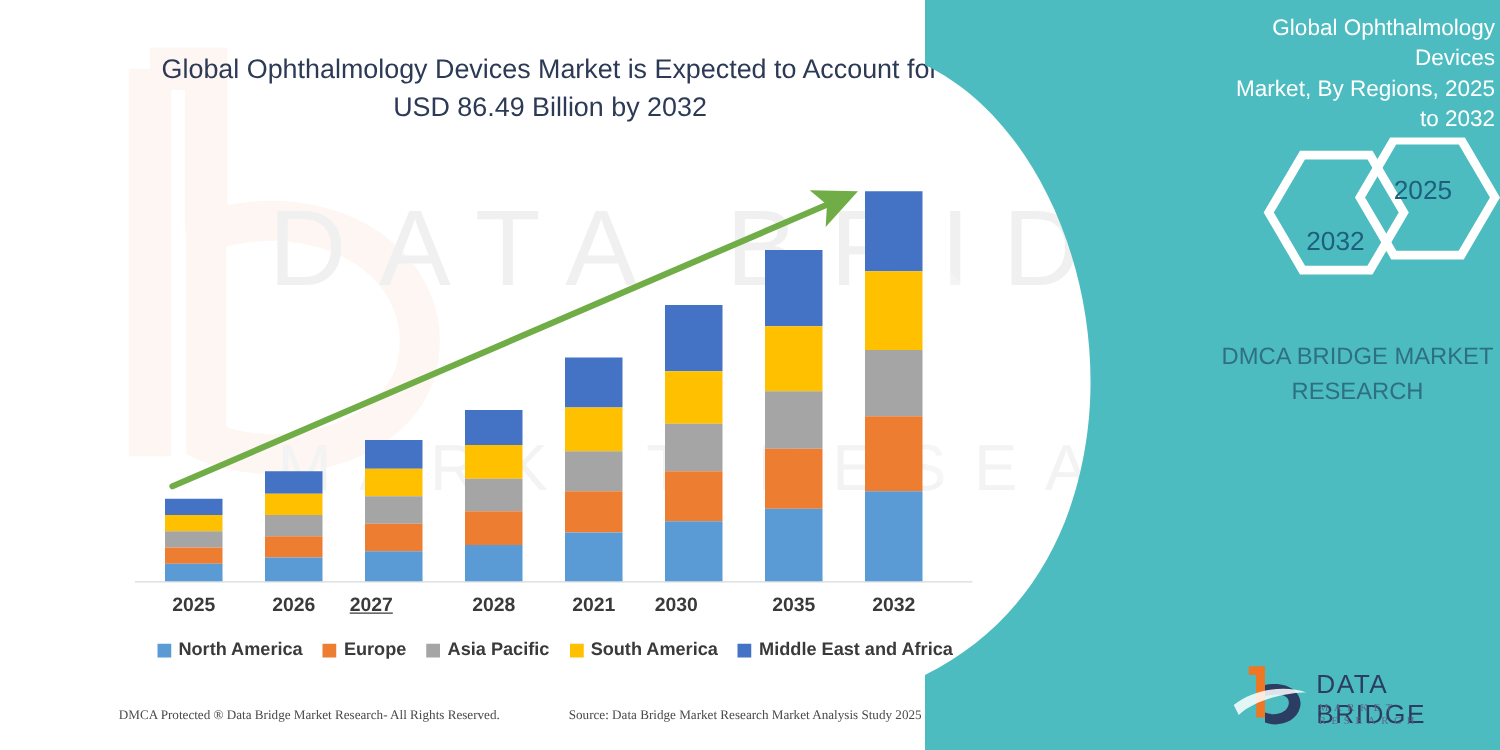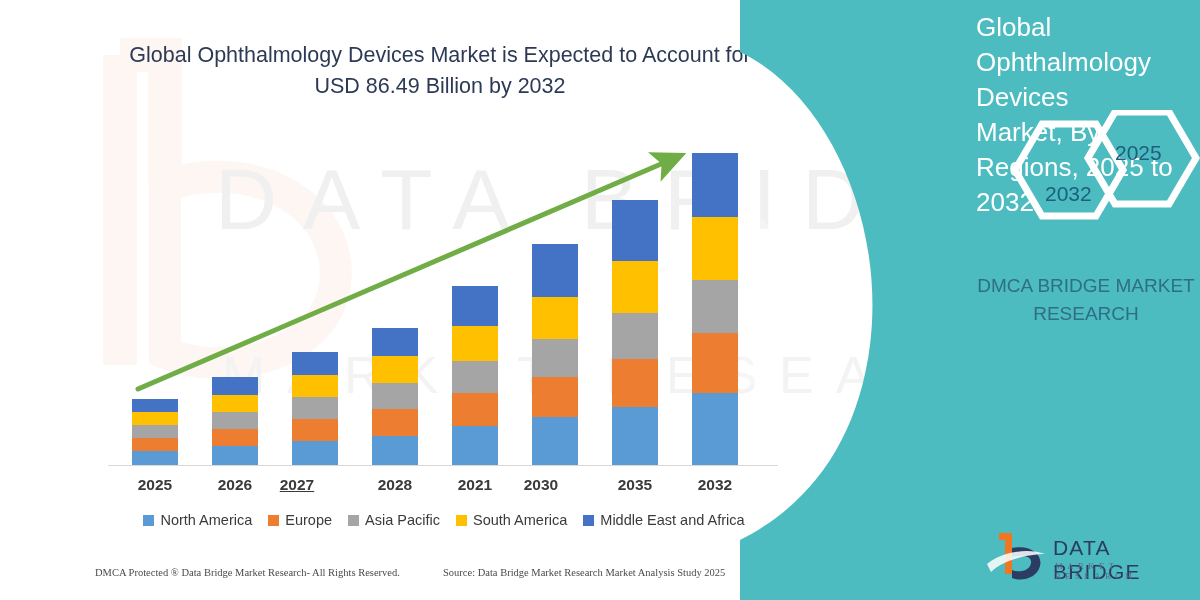--- a/index.html
+++ b/index.html
@@ -54,39 +54,39 @@
     font-family:"Liberation Sans", sans-serif;
   }
 
   
   .legend{
     position:absolute;left:108px;top:512px;width:672px;
     display:flex;justify-content:center;align-items:center;gap:16px;
   }
   .legend-item{display:flex;align-items:center;gap:6px;}
   .legend-swatch{width:11px;height:11px;display:block;}
-  .legend-label{font-size:14.5px;font-weight:normal;color:#3a3a3a;white-space:nowrap;}
+  .legend-label{font-size:14.5px;font-weight:bold;color:#3a3a3a;white-space:nowrap;}
 
   
   .footer-left{
     position:absolute;left:95px;top:567px;
     font-size:10.5px;color:#4a4a4a;white-space:nowrap;
     font-family:"Liberation Serif", serif;
   }
   .footer-right{
-    position:absolute;left:443px;top:567px;
+    position:absolute;left:455px;top:567px;
     font-size:10.5px;color:#4a4a4a;white-space:nowrap;
     font-family:"Liberation Serif", serif;
   }
 
   
   .right-panel{position:absolute;right:0;top:0;width:460px;height:600px;overflow:hidden;}
   .rp-heading{
     position:absolute;left:236px;top:10px;width:220px;
-    text-align:left;color:#ffffff;font-size:26px;line-height:1.35;
+    text-align:right;color:#ffffff;font-size:18px;line-height:1.35;
     font-family:"Liberation Sans", sans-serif;
   }
   .rp-brand{
     position:absolute;left:236px;top:272px;width:220px;
     text-align:center;color:#2f6f86;font-size:19px;line-height:1.45;
     font-family:"Liberation Sans", sans-serif;
   }
   .hex-label{
     position:absolute;color:#1d5f7d;font-size:21px;
     font-family:"Liberation Sans", sans-serif;

